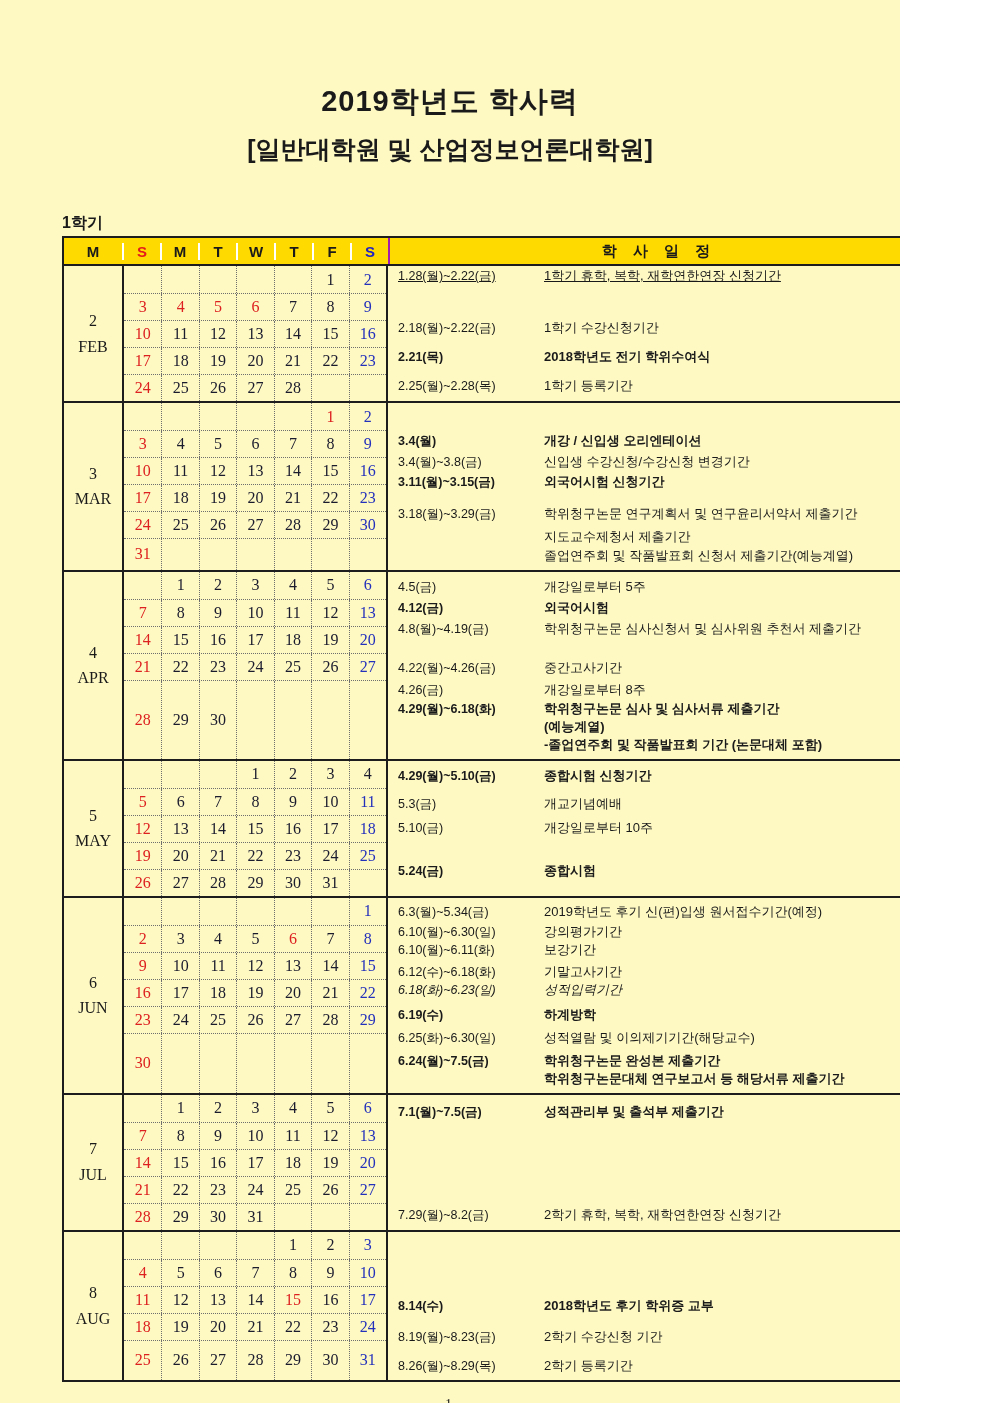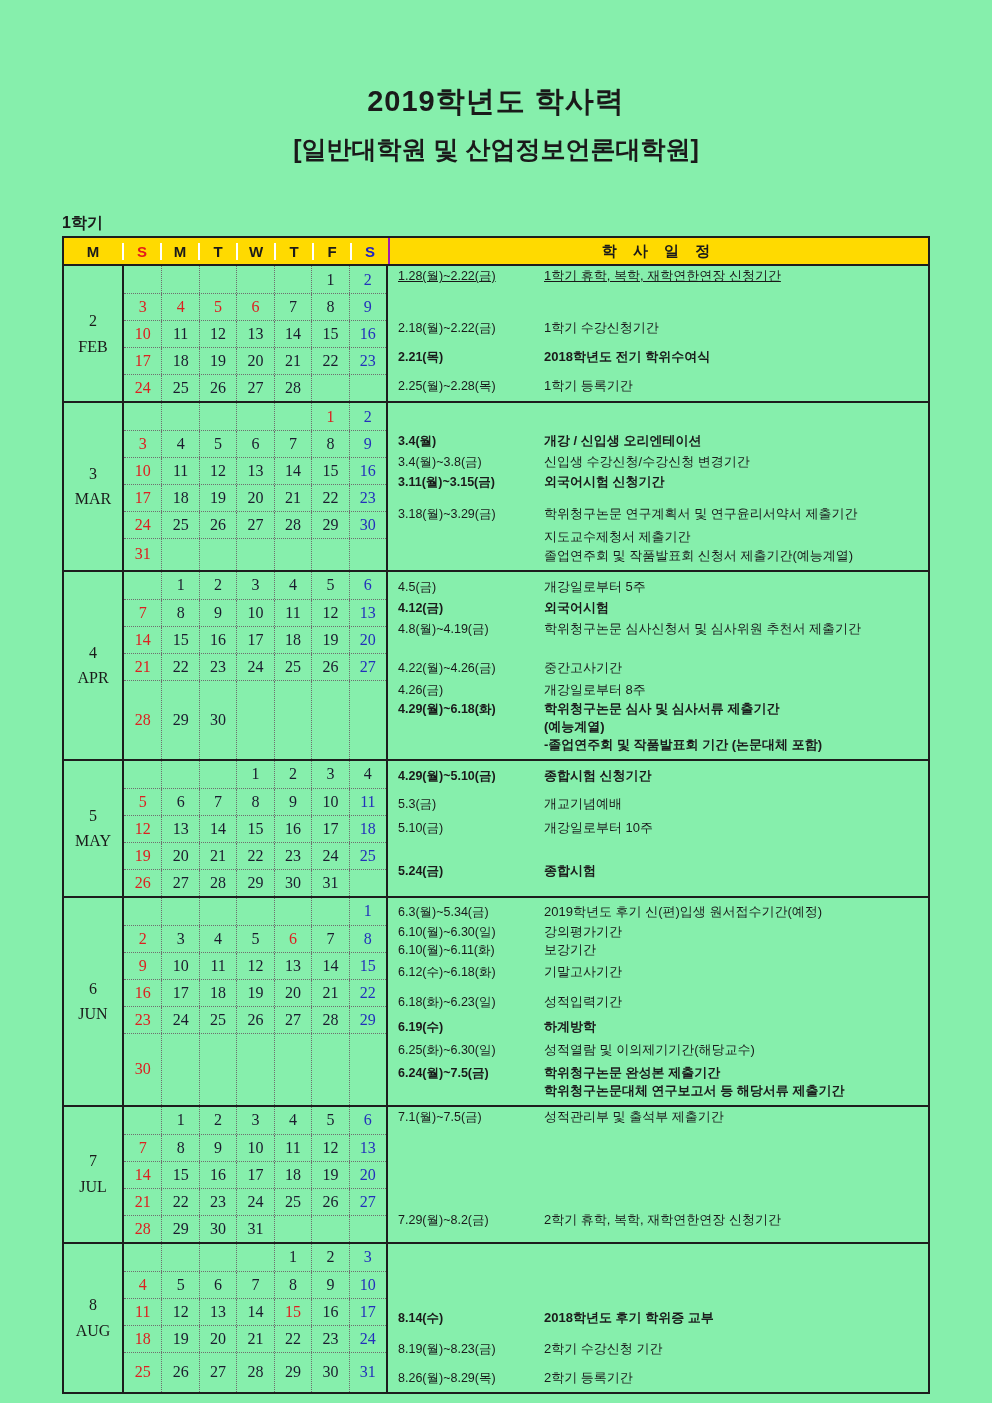--- a/index.html
+++ b/index.html
@@ -1,19 +1,19 @@
 <!DOCTYPE html>
 <html><head>
 <meta charset="utf-8">
 <style>
   * { box-sizing: border-box; }
   html,body { margin:0; padding:0; background:#ffffff; }
   .page {
-    position:relative; width:992px; height:1403px; overflow:hidden;
-    background:#86efac; color:#1a1a1a;
+    position:relative; width:900px; height:1403px; overflow:hidden;
+    background:#fef9c3; color:#1a1a1a;
     font-family:"Liberation Sans", sans-serif;
   }
   .title {
     text-align:center; padding-top:82px;
     font-size:29px; font-weight:bold; letter-spacing:1px;
   }
   .subtitle {
     text-align:center; margin-top:11px;
     font-size:25px; font-weight:bold;
   }
@@ -475,21 +475,21 @@
               <div class="e-text">강의평가기간</div>
             </div>
             <div class="event" style="margin-top: 0px;">
               <div class="e-date">6.10(월)~6.11(화)</div>
               <div class="e-text">보강기간</div>
             </div>
             <div class="event" style="margin-top: 3px;">
               <div class="e-date">6.12(수)~6.18(화)</div>
               <div class="e-text">기말고사기간</div>
             </div>
-            <div class="event" style="margin-top: 12px;">
+            <div class="event" style="margin-top: 0px; font-style: italic;">
               <div class="e-date">6.18(화)~6.23(일)</div>
               <div class="e-text">성적입력기간</div>
             </div>
             <div class="event bold" style="margin-top: 7px;">
               <div class="e-date">6.19(수)</div>
               <div class="e-text">하계방학</div>
             </div>
             <div class="event" style="margin-top: 5px;">
               <div class="e-date">6.25(화)~6.30(일)</div>
               <div class="e-text">성적열람 및 이의제기기간(해당교수)</div>
@@ -547,21 +547,21 @@
               <div class="day r">28</div>
               <div class="day k">29</div>
               <div class="day k">30</div>
               <div class="day k">31</div>
               <div class="day "></div>
               <div class="day "></div>
               <div class="day "></div>
             </div>
           </div>
           <div class="events">
-            <div class="event" style="">
+            <div class="event" style="margin-top: 7px; font-weight: bold;">
               <div class="e-date">7.1(월)~7.5(금)</div>
               <div class="e-text">성적관리부 및 출석부 제출기간</div>
             </div>
             <div class="event" style="margin-top: 85px;">
               <div class="e-date">7.29(월)~8.2(금)</div>
               <div class="e-text">2학기 휴학, 복학, 재학연한연장 신청기간</div>
             </div>
           </div>
         </div>
         <div class="month">

